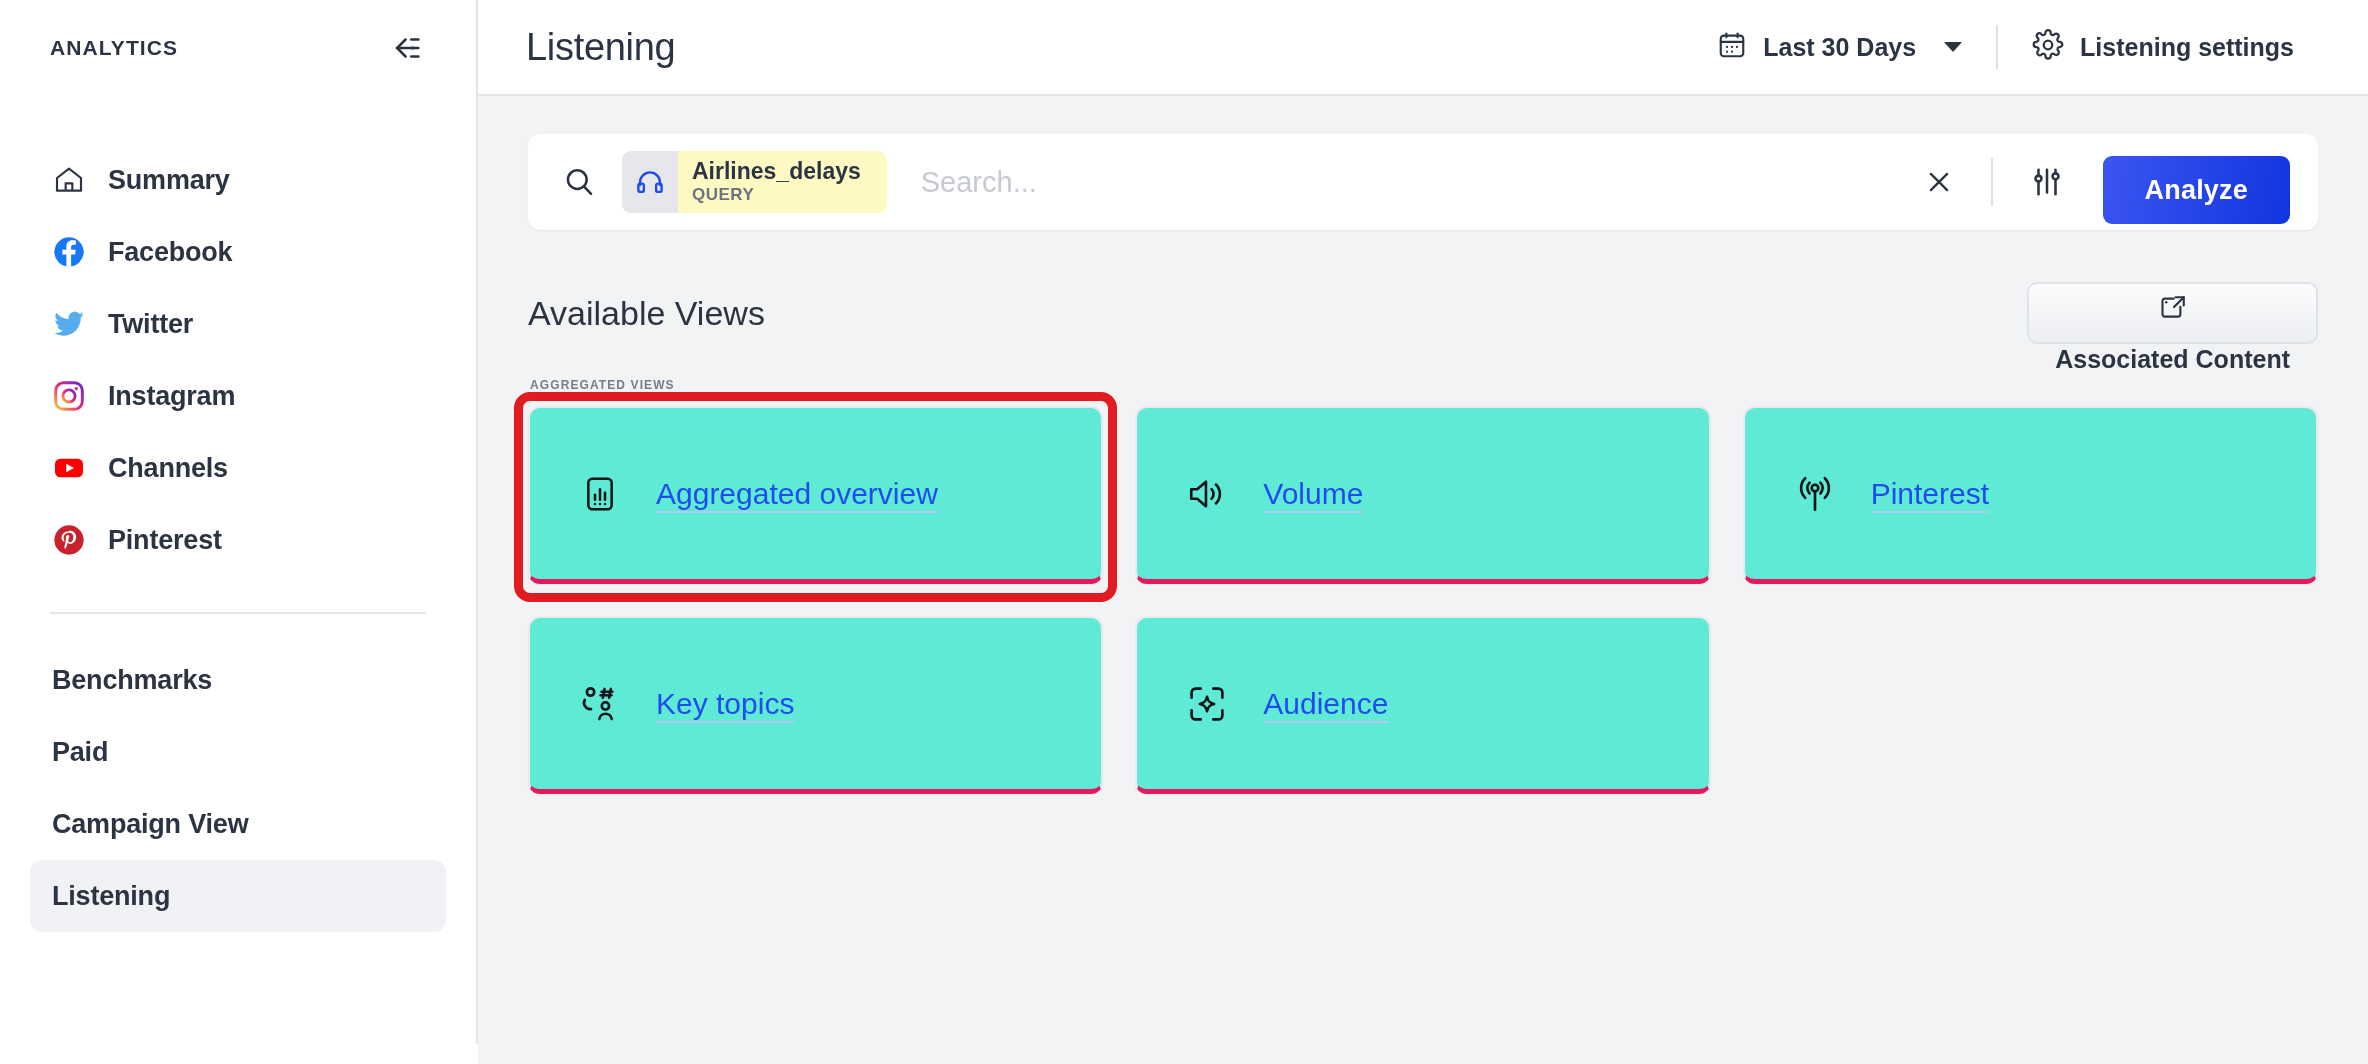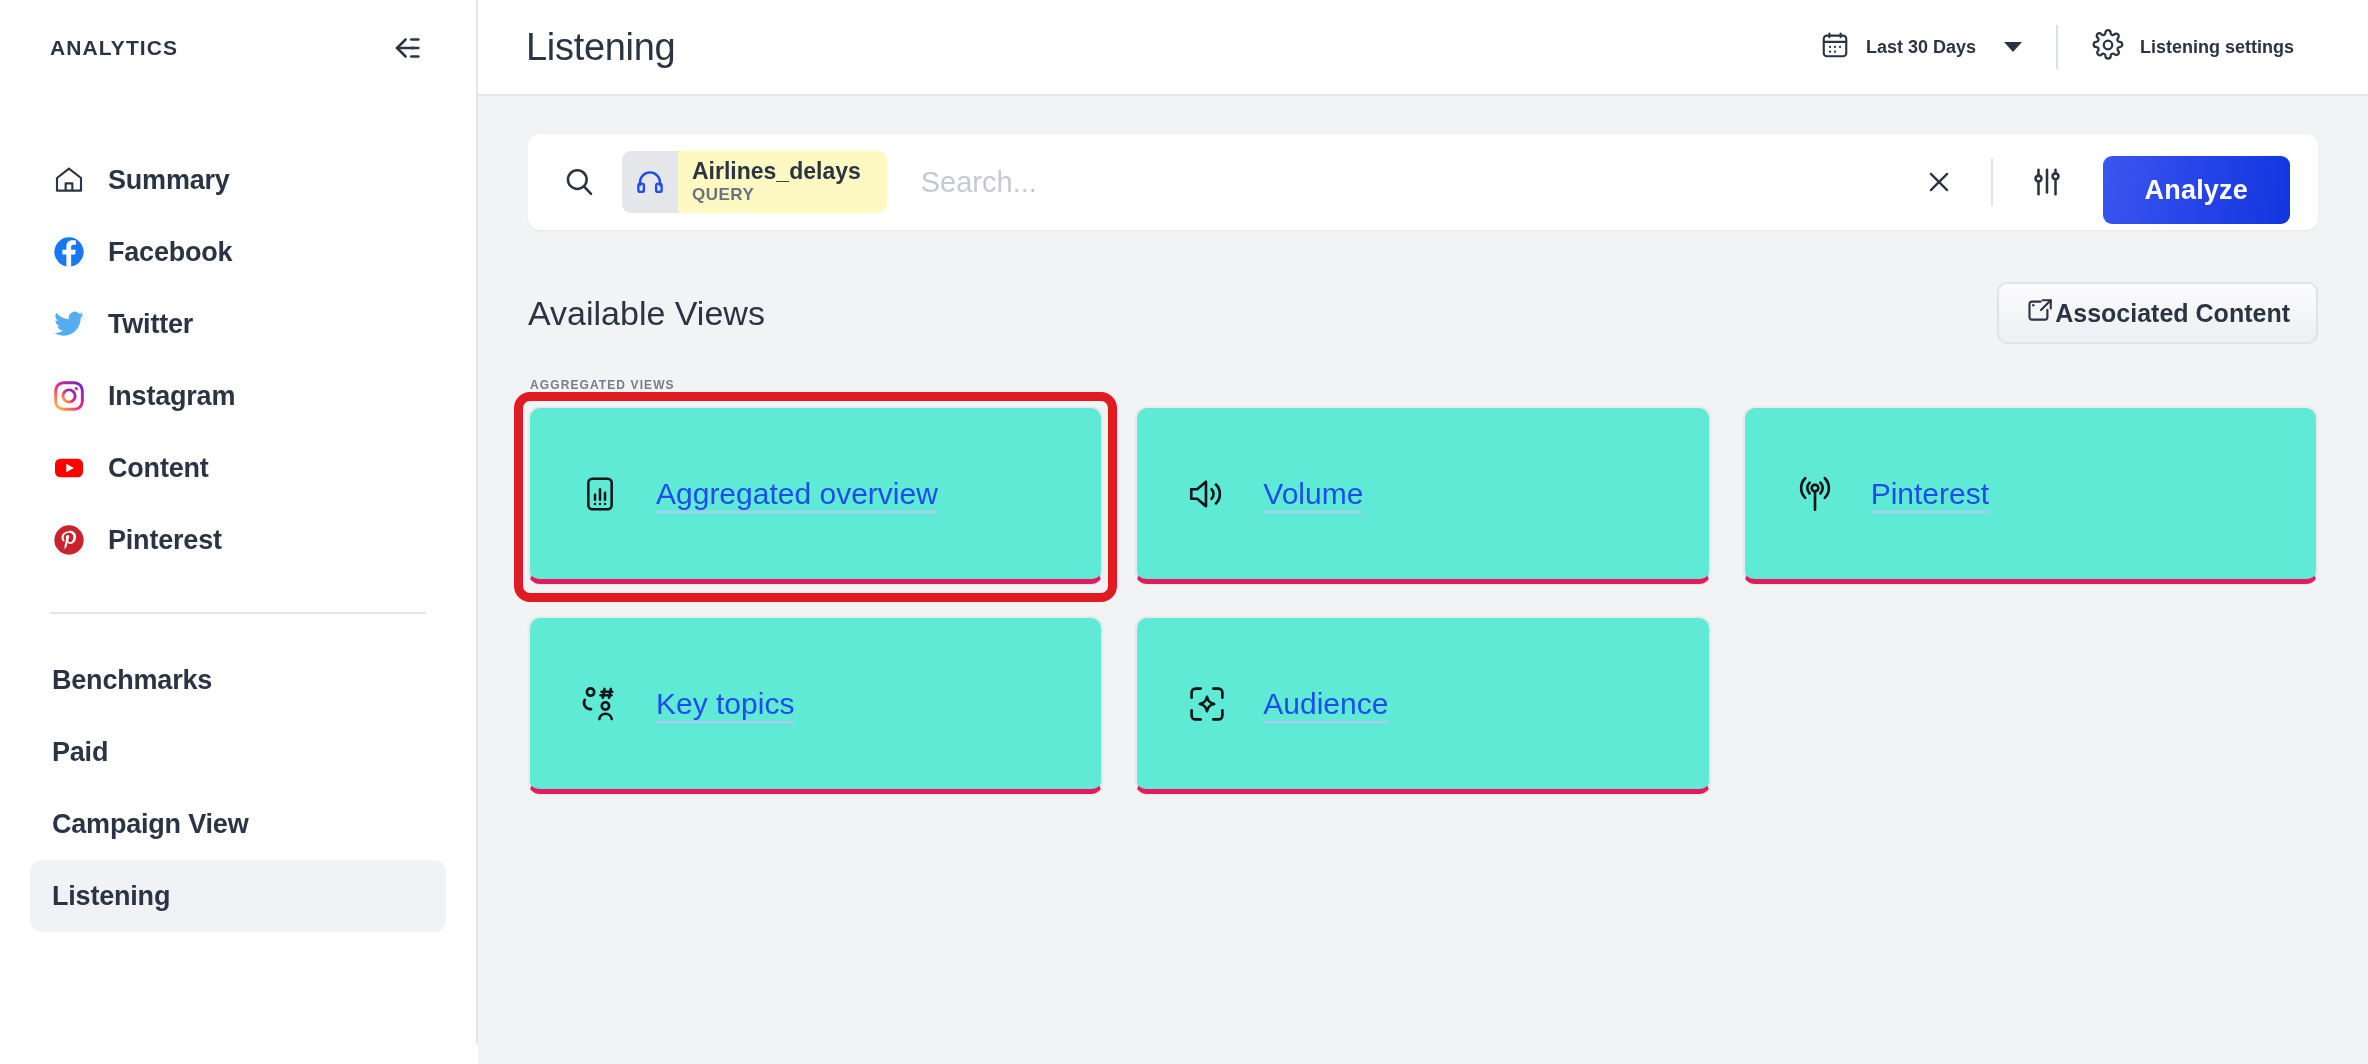--- a/index.html
+++ b/index.html
@@ -55,21 +55,21 @@
   .topbar {
     height: 96px; background: #ffffff;
     display: flex; align-items: center;
     padding: 0 48px 0 48px;
     border-bottom: 2px solid #e3e5e8;
     flex: 0 0 96px;
   }
   .page-title { font-size: 38px; font-weight: 400; color: #2b3443; letter-spacing: -0.3px;}
   .topbar-right { margin-left: auto; display: flex; align-items: center; gap: 0px; }
   .tb-btn { display: flex; align-items: center; gap: 16px; cursor: pointer; padding: 0 26px;}
-  .tb-btn .t { font-size: 18px; font-weight: 700; color: #2b3443; }
+  .tb-btn .t { font-size: 25px; font-weight: 700; color: #2b3443; }
   .tb-sep { width: 2px; height: 44px; background: #dcdfe3; margin: 0 8px;}
   .caret {
     width: 0; height: 0; border-left: 9px solid transparent; border-right: 9px solid transparent;
     border-top: 10px solid #2b3443; margin-left: 12px;
   }
 
   
   .content { flex: 1 1 auto; padding: 38px 50px 0 50px; overflow: hidden; }
 
   
@@ -102,24 +102,24 @@
     height: 68px; padding: 0 42px;
     font-family: "Liberation Sans", sans-serif;
     font-size: 27px; font-weight: 700; cursor: pointer; letter-spacing:.2px;margin-top:16px;
   }
 
   
   .views-head { display: flex; align-items: center; margin-top: 52px; }
   .views-title { font-size: 34px; color: #2b3443; font-weight: 400; }
   .assoc-btn {
     margin-left: auto;
-    display: flex; align-items: center; 
+    display: flex; align-items: center; gap: 18px;
     background: linear-gradient(180deg,#fdfdfe 0%,#eceef1 100%);
     border: 2px solid #dfe2e6; border-radius: 10px;
-    height: 62px; padding: 9px 26px; cursor: pointer;
+    height: 62px; padding: 9px 26px; cursor: pointer; flex-direction: column;
   }
   .assoc-btn .t { font-size: 25px; font-weight: 700; color: #2b3443; }
 
   .group-label {
     font-size: 12px; font-weight: 700; color: #757d89; letter-spacing: 1.1px;
     margin: 34px 0 14px 2px;
   }
 
   .grid {
     display: grid; grid-template-columns: repeat(3, 1fr); gap: 32px;
@@ -215,21 +215,21 @@
         <span class="lbl">Instagram</span>
       </div>
 
       <div class="sb-item">
         <span class="sb-icon">
           <svg width="32" height="32" viewBox="0 0 24 24">
             <rect x="1.5" y="5" width="21" height="14" rx="4" fill="#ff0000"></rect>
             <path d="M10 8.8 L15.6 12 L10 15.2 Z" fill="#fff"></path>
           </svg>
         </span>
-        <span class="lbl">Content</span>
+        <span class="lbl">Channels</span>
       </div>
 
       <div class="sb-item">
         <span class="sb-icon">
           <svg width="32" height="32" viewBox="0 0 24 24">
             <circle cx="12" cy="12" r="11" fill="#c8232c"></circle>
             <path d="M12.3 5.4c-3.9 0-5.9 2.6-5.9 4.8 0 1.32.52 2.5 1.63 2.94.18.07.35 0 .4-.2l.17-.64c.05-.2.03-.27-.11-.45-.32-.37-.52-.86-.52-1.54 0-1.99 1.52-3.77 3.95-3.77 2.15 0 3.34 1.28 3.34 2.99 0 2.25-1.02 4.15-2.53 4.15-.83 0-1.46-.68-1.26-1.51.24-1 .72-2.07.72-2.79 0-.64-.35-1.18-1.07-1.18-.85 0-1.53.86-1.53 2.02 0 .73.25 1.23.25 1.23l-1.02 4.26c-.3 1.26-.05 2.81-.03 2.97.01.09.13.12.19.05.08-.1 1.1-1.35 1.45-2.6.1-.35.57-2.2.57-2.2.28.53 1.1 1 1.98 1 2.6 0 4.37-2.35 4.37-5.5 0-2.38-2.03-4.6-5.1-4.6z" fill="#fff"></path>
           </svg>
         </span>
         <span class="lbl">Pinterest</span>

